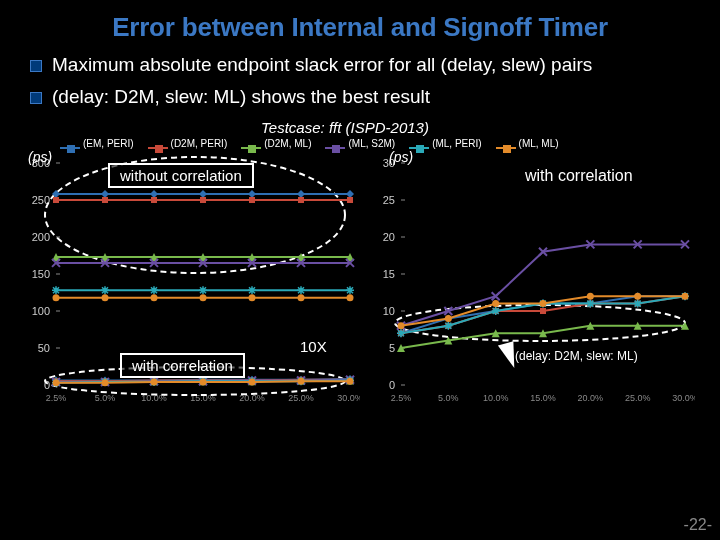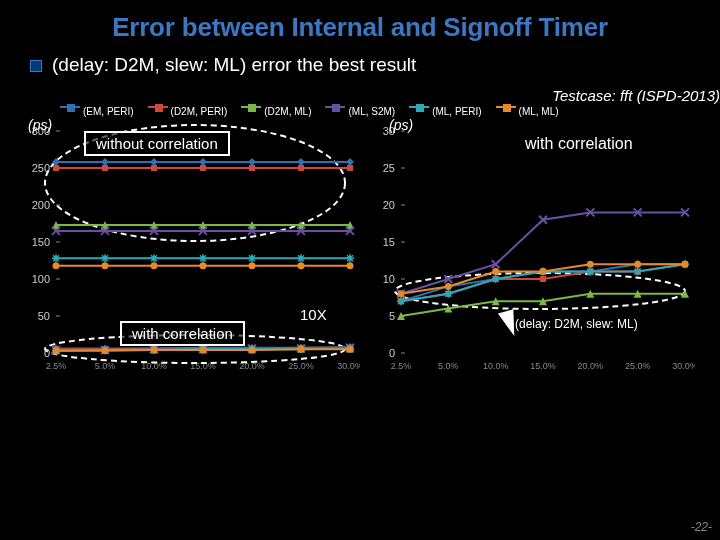--- a/index.html
+++ b/index.html
@@ -34,40 +34,41 @@
     content: "";
     position: absolute;
     left: 0;
     top: 7px;
     width: 10px;
     height: 10px;
     background: #003a7a;
     border: 1px solid #3b78c4;
   }
   .testcase {
-    text-align: right;
+    text-align: center;
     font-style: italic;
     font-size: 15px;
+    padding-right: 30px;
     padding-bottom: 2px;
   }
   .charts {
     display: flex;
     gap: 0px;
     padding: 0 10px 0 20px;
     position: relative;
   }
   .legend {
     display: flex;
     gap: 14px;
     font-size: 10px;
     padding: 0 0 4px 60px;
   }
   .leg-item {
     display: flex;
-    align-items: flex-start;
+    align-items: flex-end;
     gap: 3px;
   }
   .leg-mark {
     width: 20px;
     height: 0;
     border-top: 2px solid;
     position: relative;
   }
   .leg-mark::after {
     content: "";
@@ -120,32 +121,32 @@
     border-left: 10px solid transparent;
     border-right: 6px solid transparent;
     border-top: 26px solid #fff;
     transform: rotate(-15deg);
     z-index: 4;
   }
   .pagenum {
     position: absolute;
     right: 8px;
     bottom: 6px;
-    font-size: 12px;
+    font-size: 16px;
     color: #888;
-    font-style: italic;
   }
 </style>
 </head>
 <body>
 
 <div class="title">Error between Internal and Signoff Timer</div>
 
 <div class="bullets">
-  <div class="bullet">(delay: D2M, slew: ML) error the best result</div>
+  <div class="bullet">Maximum absolute endpoint slack error for all (delay, slew) pairs</div>
+  <div class="bullet">(delay: D2M, slew: ML) shows the best result</div>
 </div>
 
 <div class="testcase">Testcase: fft (ISPD-2013)</div>
 
 <div class="legend">
   <div class="leg-item">
     <span class="leg-mark" style="color:#2f6fb3"></span>
     <span>(EM, PERI)</span>
   </div>
   <div class="leg-item">
@@ -167,21 +168,21 @@
   <div class="leg-item">
     <span class="leg-mark" style="color:#e38b2a"></span>
     <span>(ML, ML)</span>
   </div>
 </div>
 
 <div class="charts">
 
   <div class="chart-wrap" style="width:350px">
     <div class="axis-label" style="left:8px; top:-4px">(ps)</div>
-    <div class="box-label" style="left:64px; top:10px">without correlation</div>
+    <div class="box-label" style="left:88px; top:10px">without correlation</div>
     <div class="box-label" style="left:100px; top:200px">with correlation</div>
     <div class="tenx" style="left:280px; top:185px">10X</div>
     <svg id="left-svg" width="340" height="260">
         <text x="30" y="236" text-anchor="end" fill="#ccc" font-size="11">0</text>
         <line x1="36" y1="232" x2="40" y2="232" stroke="#888"></line>
         <text x="30" y="199" text-anchor="end" fill="#ccc" font-size="11">50</text>
         <line x1="36" y1="195" x2="40" y2="195" stroke="#888"></line>
         <text x="30" y="162.00000000000003" text-anchor="end" fill="#ccc" font-size="11">100</text>
         <line x1="36" y1="158.00000000000003" x2="40" y2="158.00000000000003" stroke="#888"></line>
         <text x="30" y="125" text-anchor="end" fill="#ccc" font-size="11">150</text>

